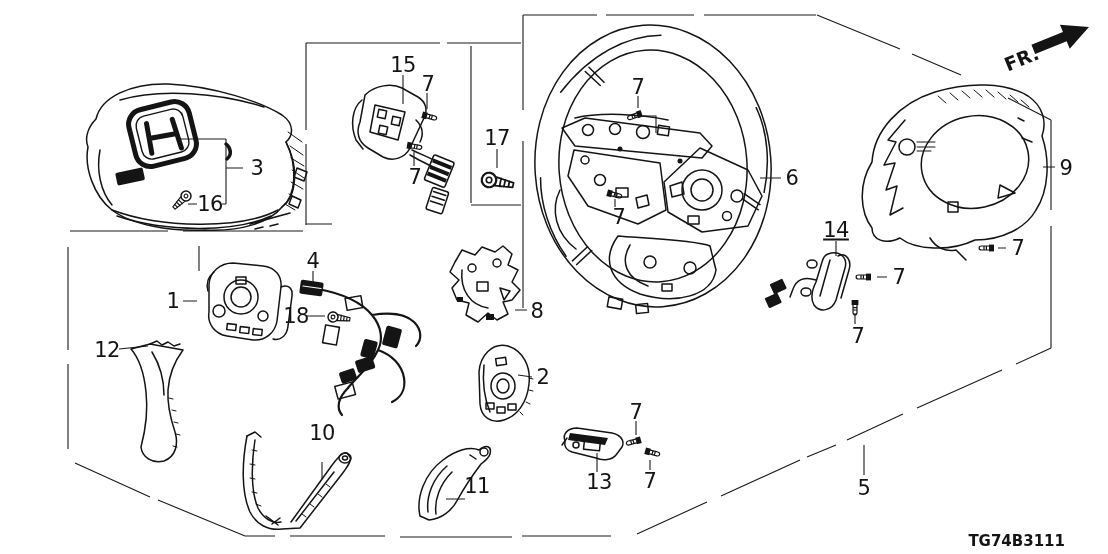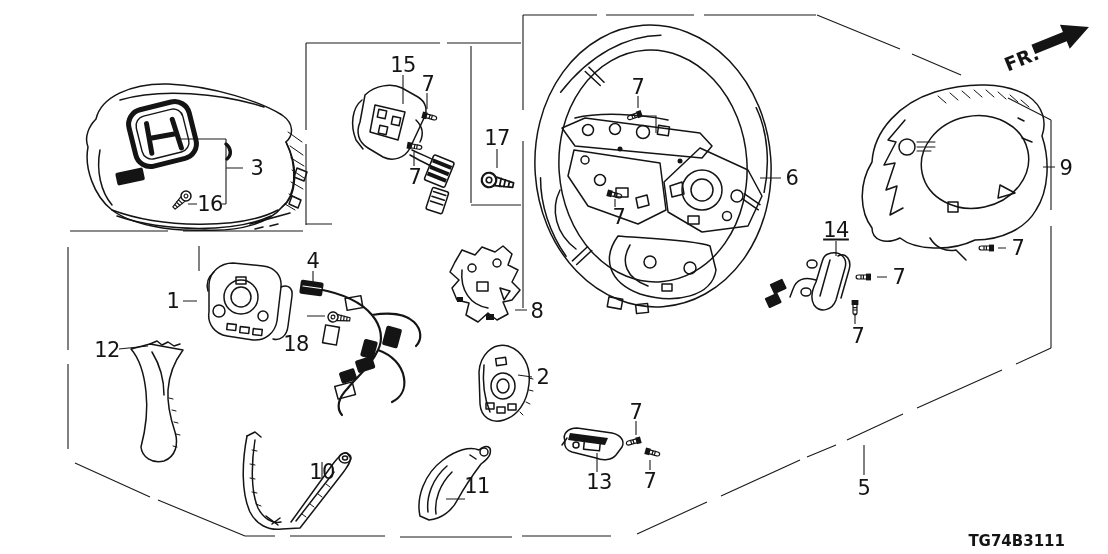--- a/index.html
+++ b/index.html
@@ -292,23 +292,23 @@
       <span class="callout" style="left: 415px; top: 177px;">7</span>
       <span class="callout" style="left: 638px; top: 87px;">7</span>
       <span class="callout" style="left: 619px; top: 217px;">7</span>
       <span class="callout" style="left: 899px; top: 277px;">7</span>
       <span class="callout" style="left: 858px; top: 336px;">7</span>
       <span class="callout" style="left: 1018px; top: 248px;">7</span>
       <span class="callout" style="left: 636px; top: 412px;">7</span>
       <span class="callout" style="left: 650px; top: 481px;">7</span>
       <span class="callout" style="left: 537px; top: 311px;">8</span>
       <span class="callout" style="left: 1066px; top: 168px;">9</span>
-      <span class="callout" style="left: 322px; top: 472px;">10</span>
+      <span class="callout" style="left: 322px; top: 433px;">10</span>
       <span class="callout" style="left: 477px; top: 486px;">11</span>
       <span class="callout" style="left: 107px; top: 350px;">12</span>
       <span class="callout" style="left: 599px; top: 482px;">13</span>
       <span class="callout" style="left: 836px; top: 230px; text-decoration: underline;">14</span>
       <span class="callout" style="left: 403px; top: 65px;">15</span>
       <span class="callout" style="left: 210px; top: 204px;">16</span>
       <span class="callout" style="left: 497px; top: 138px;">17</span>
-      <span class="callout" style="left: 296px; top: 316px; margin-top: 28px;">18</span>
+      <span class="callout" style="left: 296px; top: 316px;">18</span>
     </div>
 </div>
 
 </body></html>

